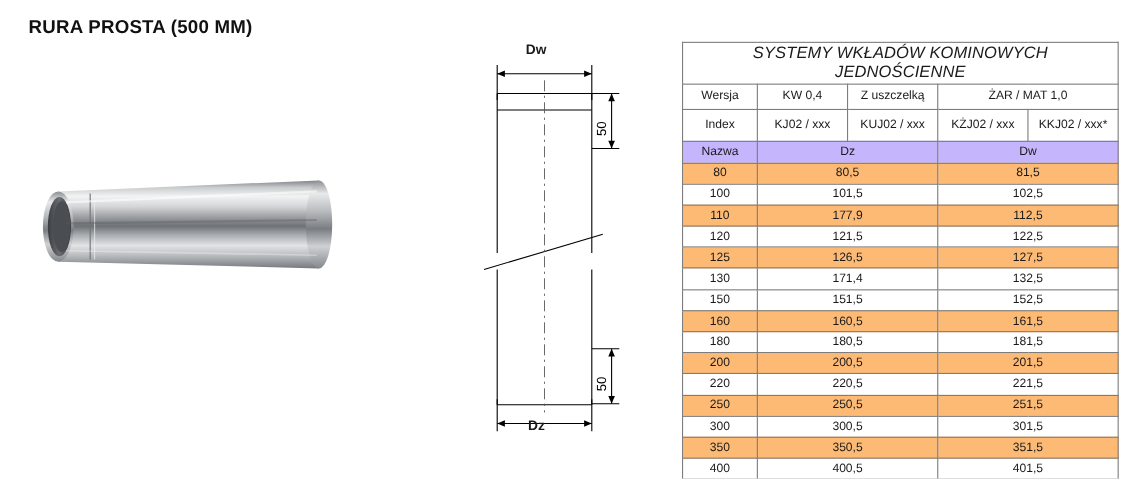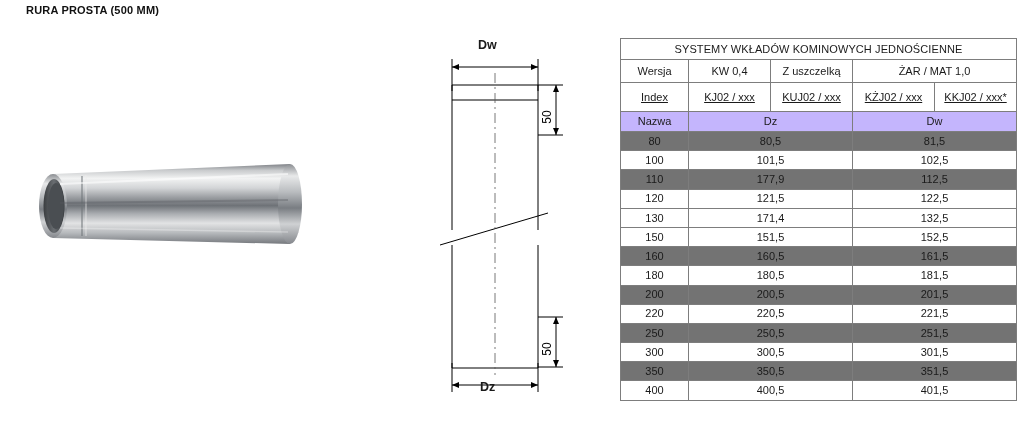--- a/index.html
+++ b/index.html
@@ -13,22 +13,22 @@
     font-family: "Liberation Sans", sans-serif;
     color: #1a1a1a;
     position: relative;
     overflow: hidden;
   }
 
   
   .page-title {
     position: absolute;
     left: 26px;
-    top: 4px;
-    font-size: 11px;
+    top: 15px;
+    font-size: 17px;
     font-weight: bold;
     letter-spacing: .2px;
     color: #111;
   }
 
   
   .photo-wrap {
     position: absolute;
     left: 20px;
     top: 140px;
@@ -62,40 +62,41 @@
   table.spec td, table.spec th {
     border: 1px solid #7d7d7d;
     text-align: center;
     vertical-align: middle;
     padding: 1px 2px;
     font-weight: normal;
     line-height: 1.15;
   }
   .hdr-title td {
     font-weight: bold;
-    font-size: 11px;
+    font-size: 15px;
     height: 18px;
     letter-spacing: .1px;
+    font-style: italic;
   }
   .row-ver td, .row-index td {
     height: 20px;
     font-weight: bold;
     font-size: 11px;
   }
-  .row-index td { height: 26px; text-decoration: underline; }
+  .row-index td { height: 26px; }
   .row-ver td.lbl, .row-index td.lbl {
     font-weight: normal;
   }
   .row-nazwa td {
     background: #c4b5fd;
     height: 17px;
     font-size: 11px;
   }
   .data-row td { height: 16.2px; font-size: 11px; }
-  .data-row.shade td { background: #737373; }
+  .data-row.shade td { background: #fdba74; }
 </style>
 </head>
 <body>
 
 <div class="page-title">RURA PROSTA (500 MM)</div>
 
 <div class="photo-wrap">
   <svg class="pipe-svg" width="290" height="130" viewBox="0 0 290 130">
     <defs>
       <linearGradient id="steelBody" x1="0" y1="0" x2="0" y2="1">
@@ -235,20 +236,25 @@
         <tr class="data-row shade">
           <td>110</td>
           <td colspan="2">177,9</td>
           <td colspan="2">112,5</td>
         </tr>
         <tr class="data-row">
           <td>120</td>
           <td colspan="2">121,5</td>
           <td colspan="2">122,5</td>
         </tr>
+        <tr class="data-row shade">
+          <td>125</td>
+          <td colspan="2">126,5</td>
+          <td colspan="2">127,5</td>
+        </tr>
         <tr class="data-row">
           <td>130</td>
           <td colspan="2">171,4</td>
           <td colspan="2">132,5</td>
         </tr>
         <tr class="data-row">
           <td>150</td>
           <td colspan="2">151,5</td>
           <td colspan="2">152,5</td>
         </tr>

